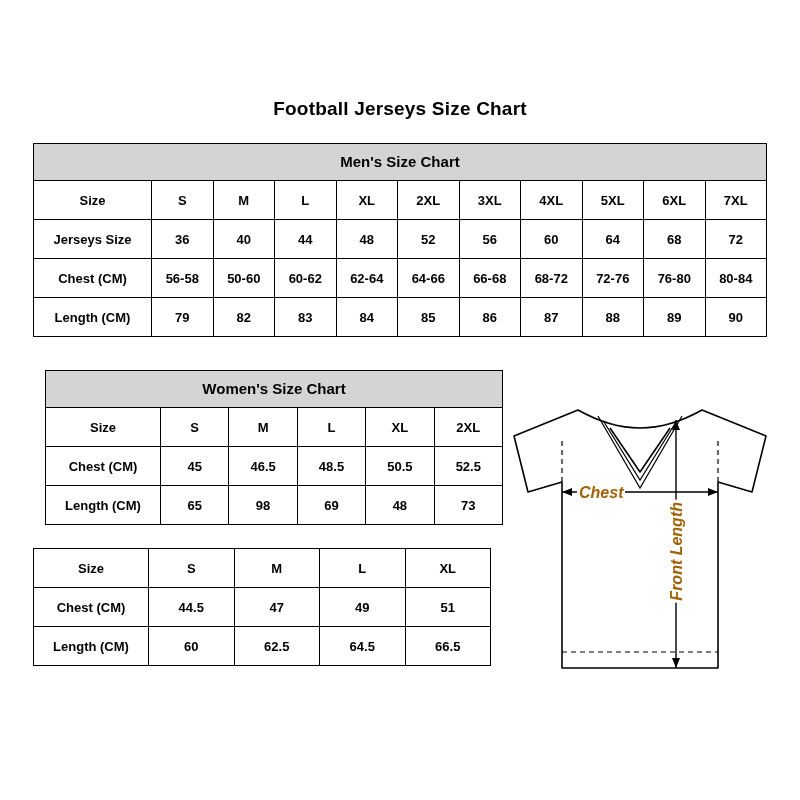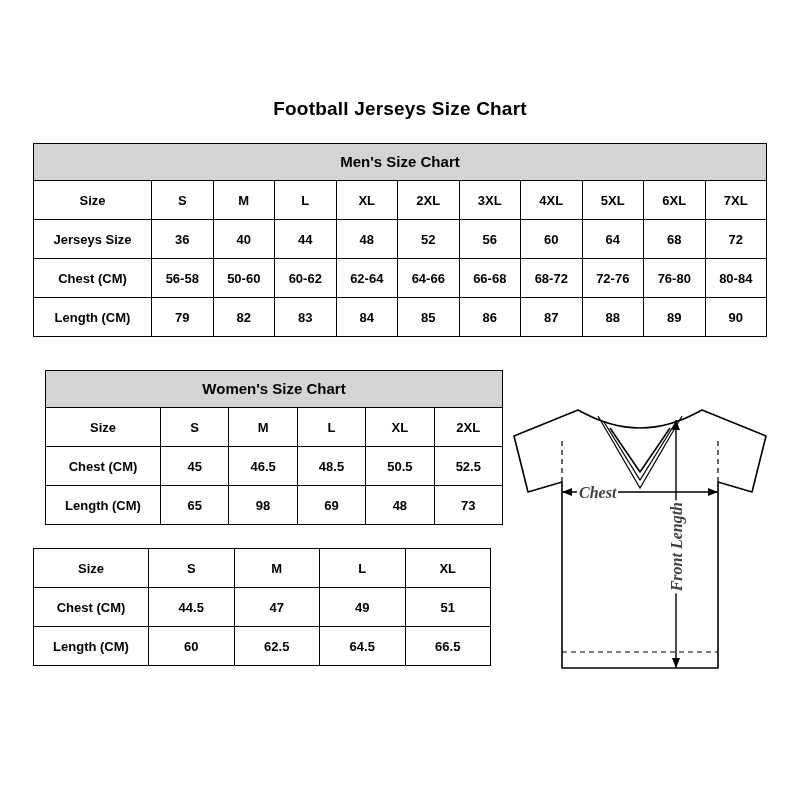--- a/index.html
+++ b/index.html
@@ -96,25 +96,25 @@
   
   #shirt-diagram {
     position: absolute;
     left: 500px;
     top: 400px;
     width: 280px;
     height: 300px;
   }
   .diagram-label {
     position: absolute;
-    font-family: Liberation Serif, serif;
+    font-family: Liberation Sans, sans-serif;
     font-style: italic;
     font-weight: bold;
     font-size: 16px;
-    color: #404040;
+    color: #a16207;
   }
   #chest-label {
     left: 77px;
     top: 84px;
     background: #ffffff;
     padding: 0 2px;
   }
   #front-length-label {
     left: 168px;
     top: 100px;

